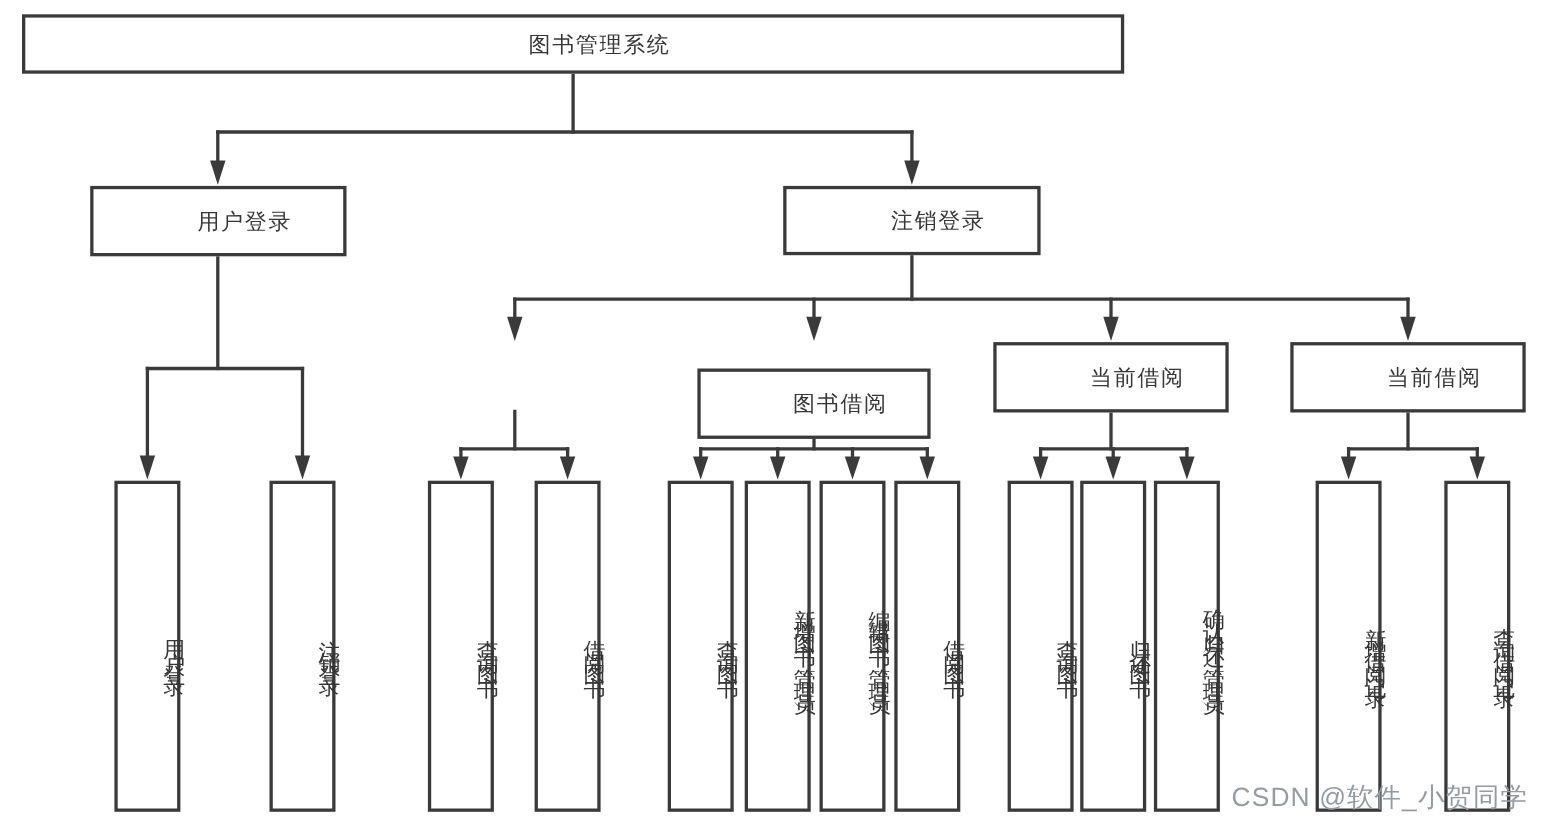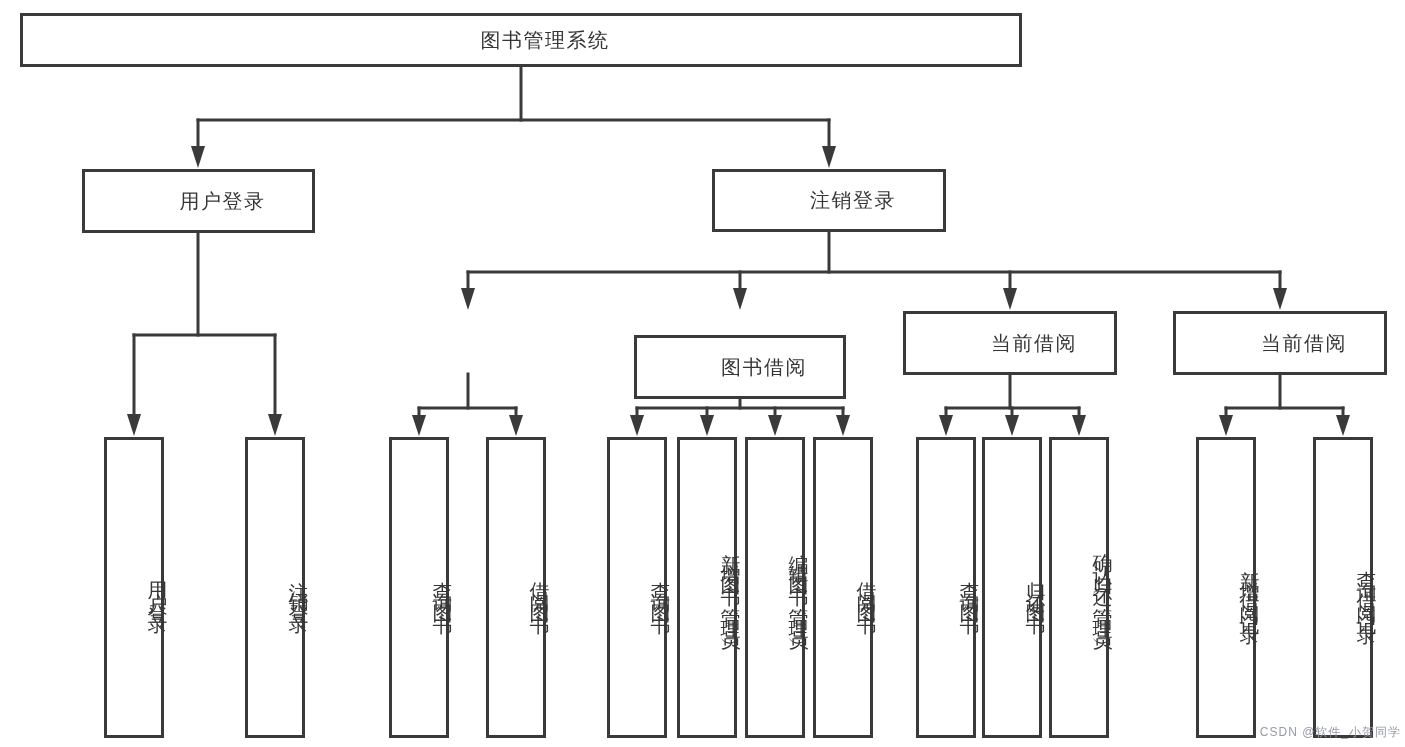--- a/index.html
+++ b/index.html
@@ -22,22 +22,22 @@
     border:3px solid var(--line,#3a3a3a);
     display:flex;align-items:center;justify-content:center;
     color:var(--node-text,#363636);z-index:1;padding-left:48px;
   }
   .box-h{font-size:20px;letter-spacing:1.5px;white-space:nowrap;}
   .box-v span{
     writing-mode:vertical-lr;text-orientation:mixed;
     font-size:20px;letter-spacing:11px;line-height:1;
   }
   .watermark{
-    position:absolute;right:4px;bottom:6px;z-index:2;
-    font-size:12px;color:var(--watermark,#969ba3);
+    position:absolute;right:16px;bottom:6px;z-index:2;
+    font-size:24px;color:var(--watermark,#969ba3);
     letter-spacing:1px;white-space:nowrap;
   }
 </style>
 </head>
 <body>
 
 <div class="stage">
 
   <svg class="connectors" width="1405" height="747" aria-hidden="true">
 

